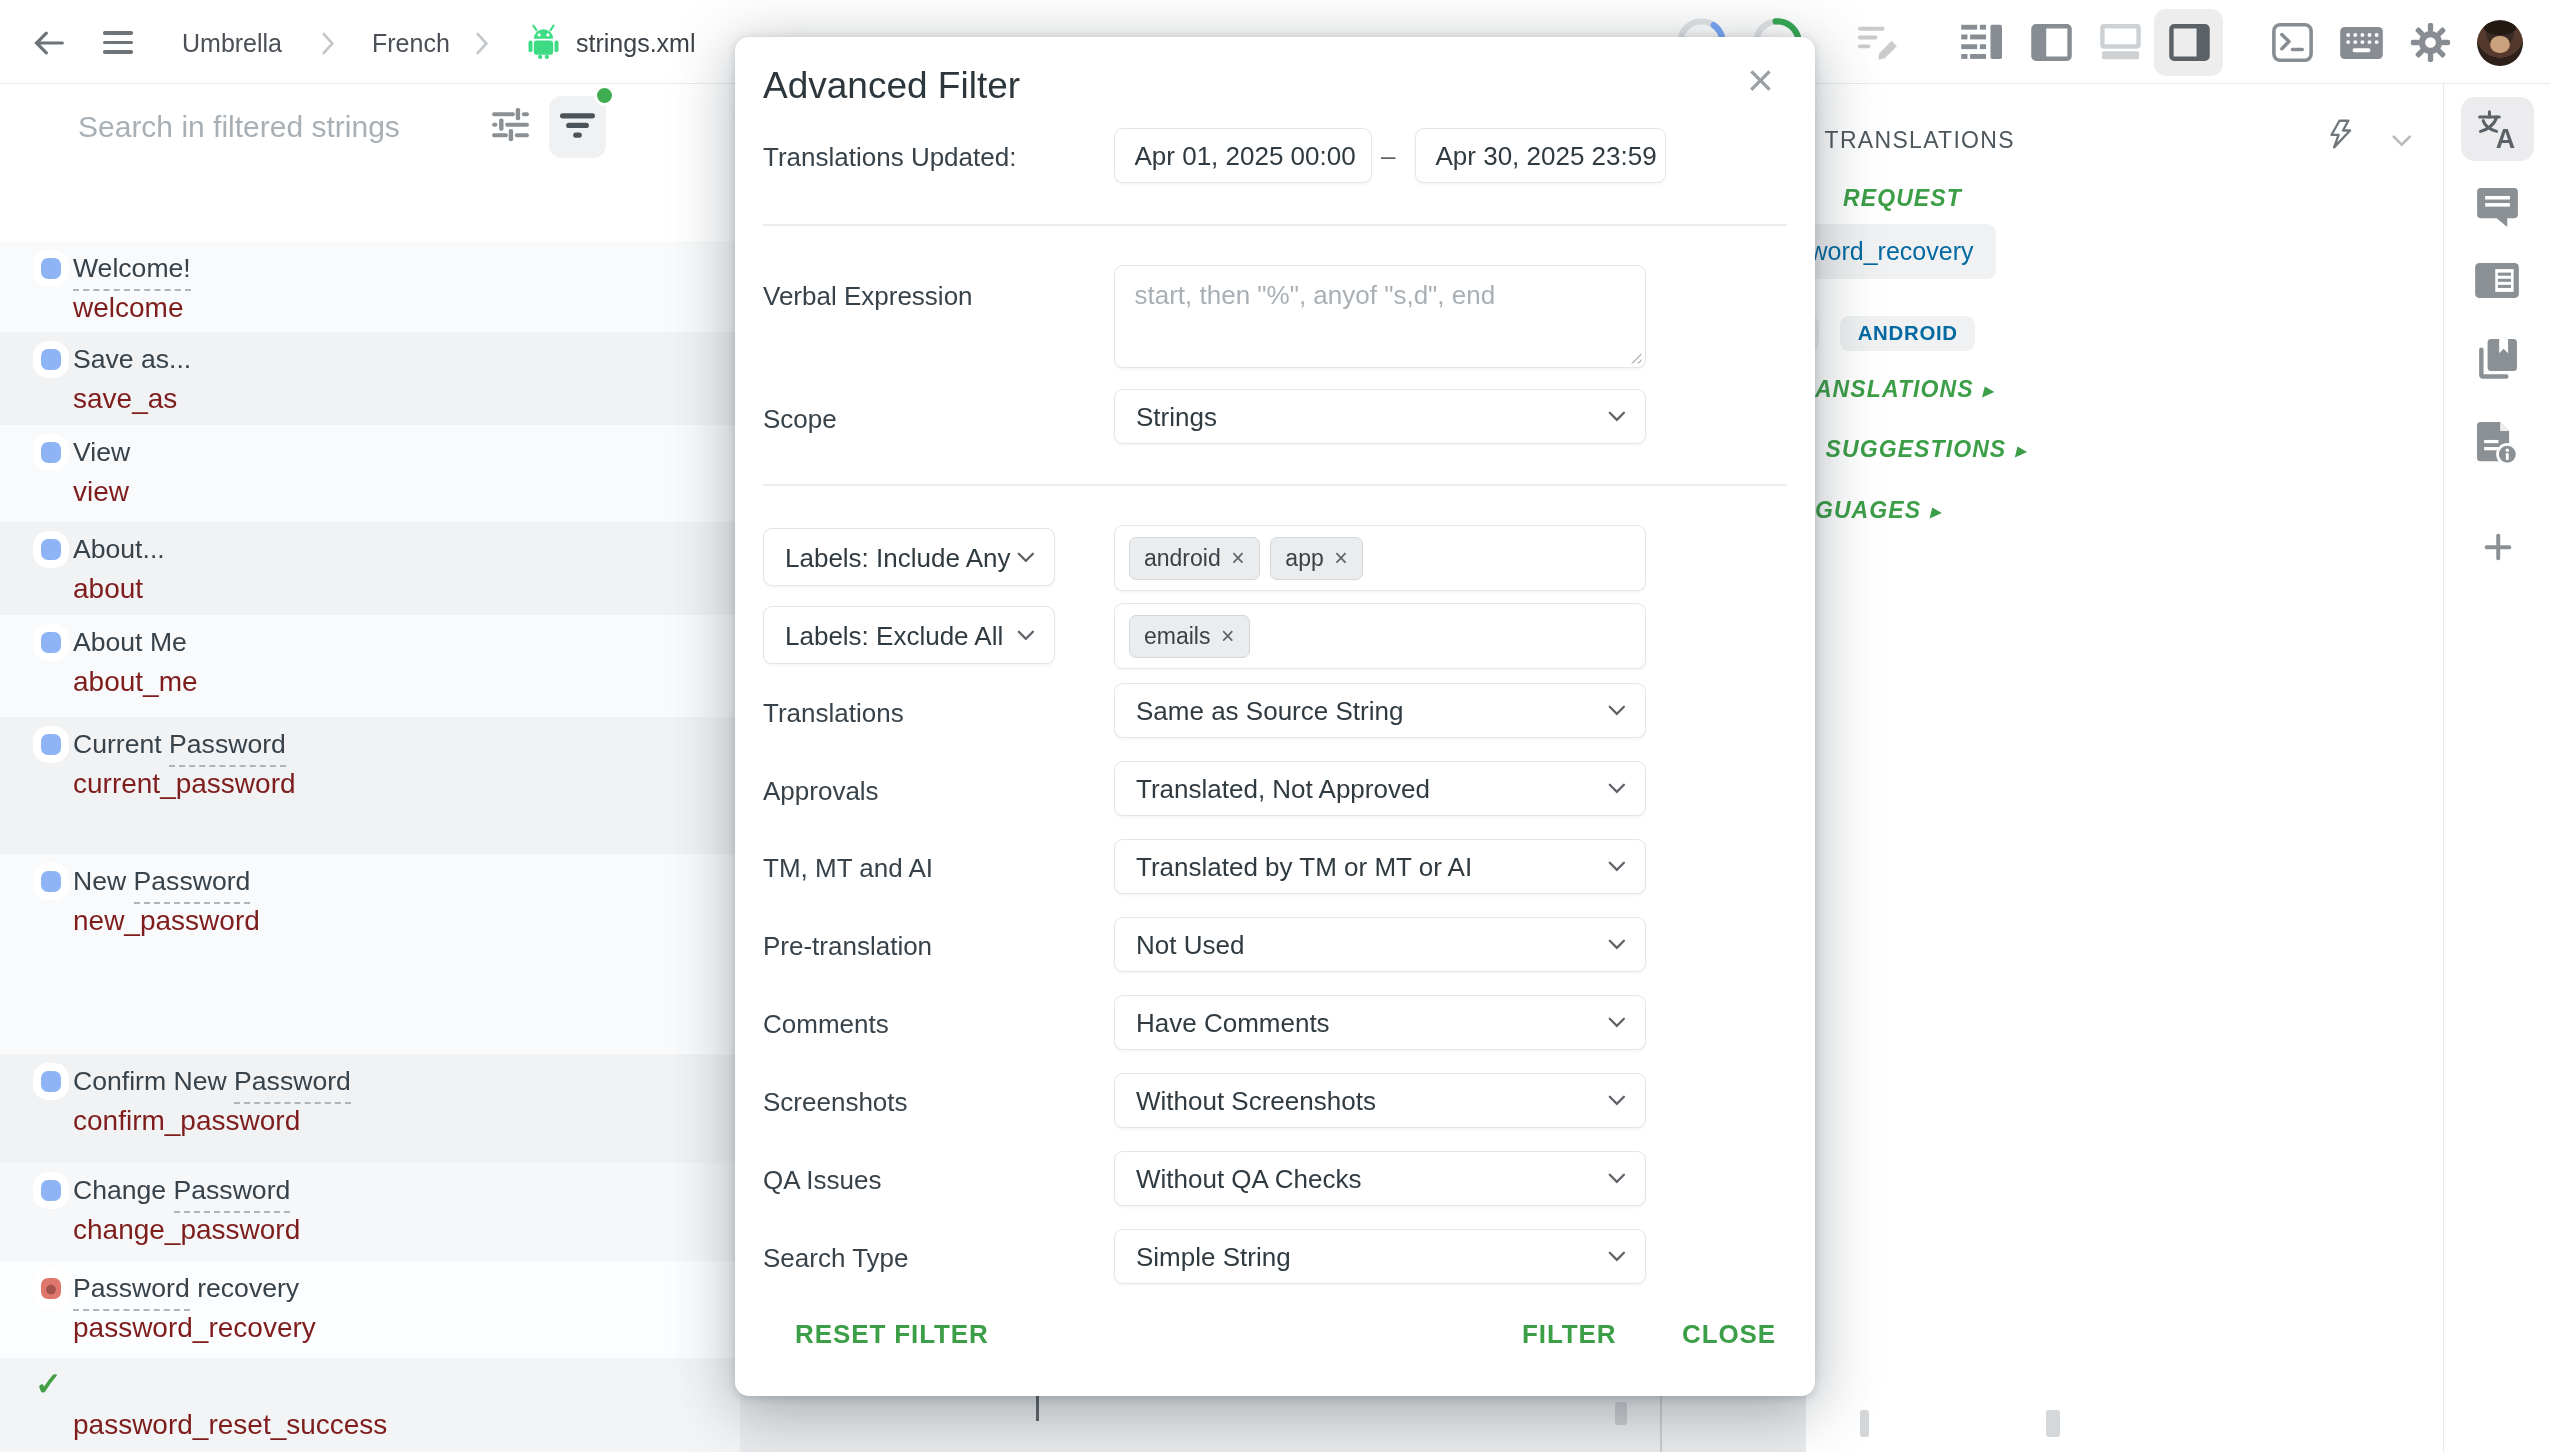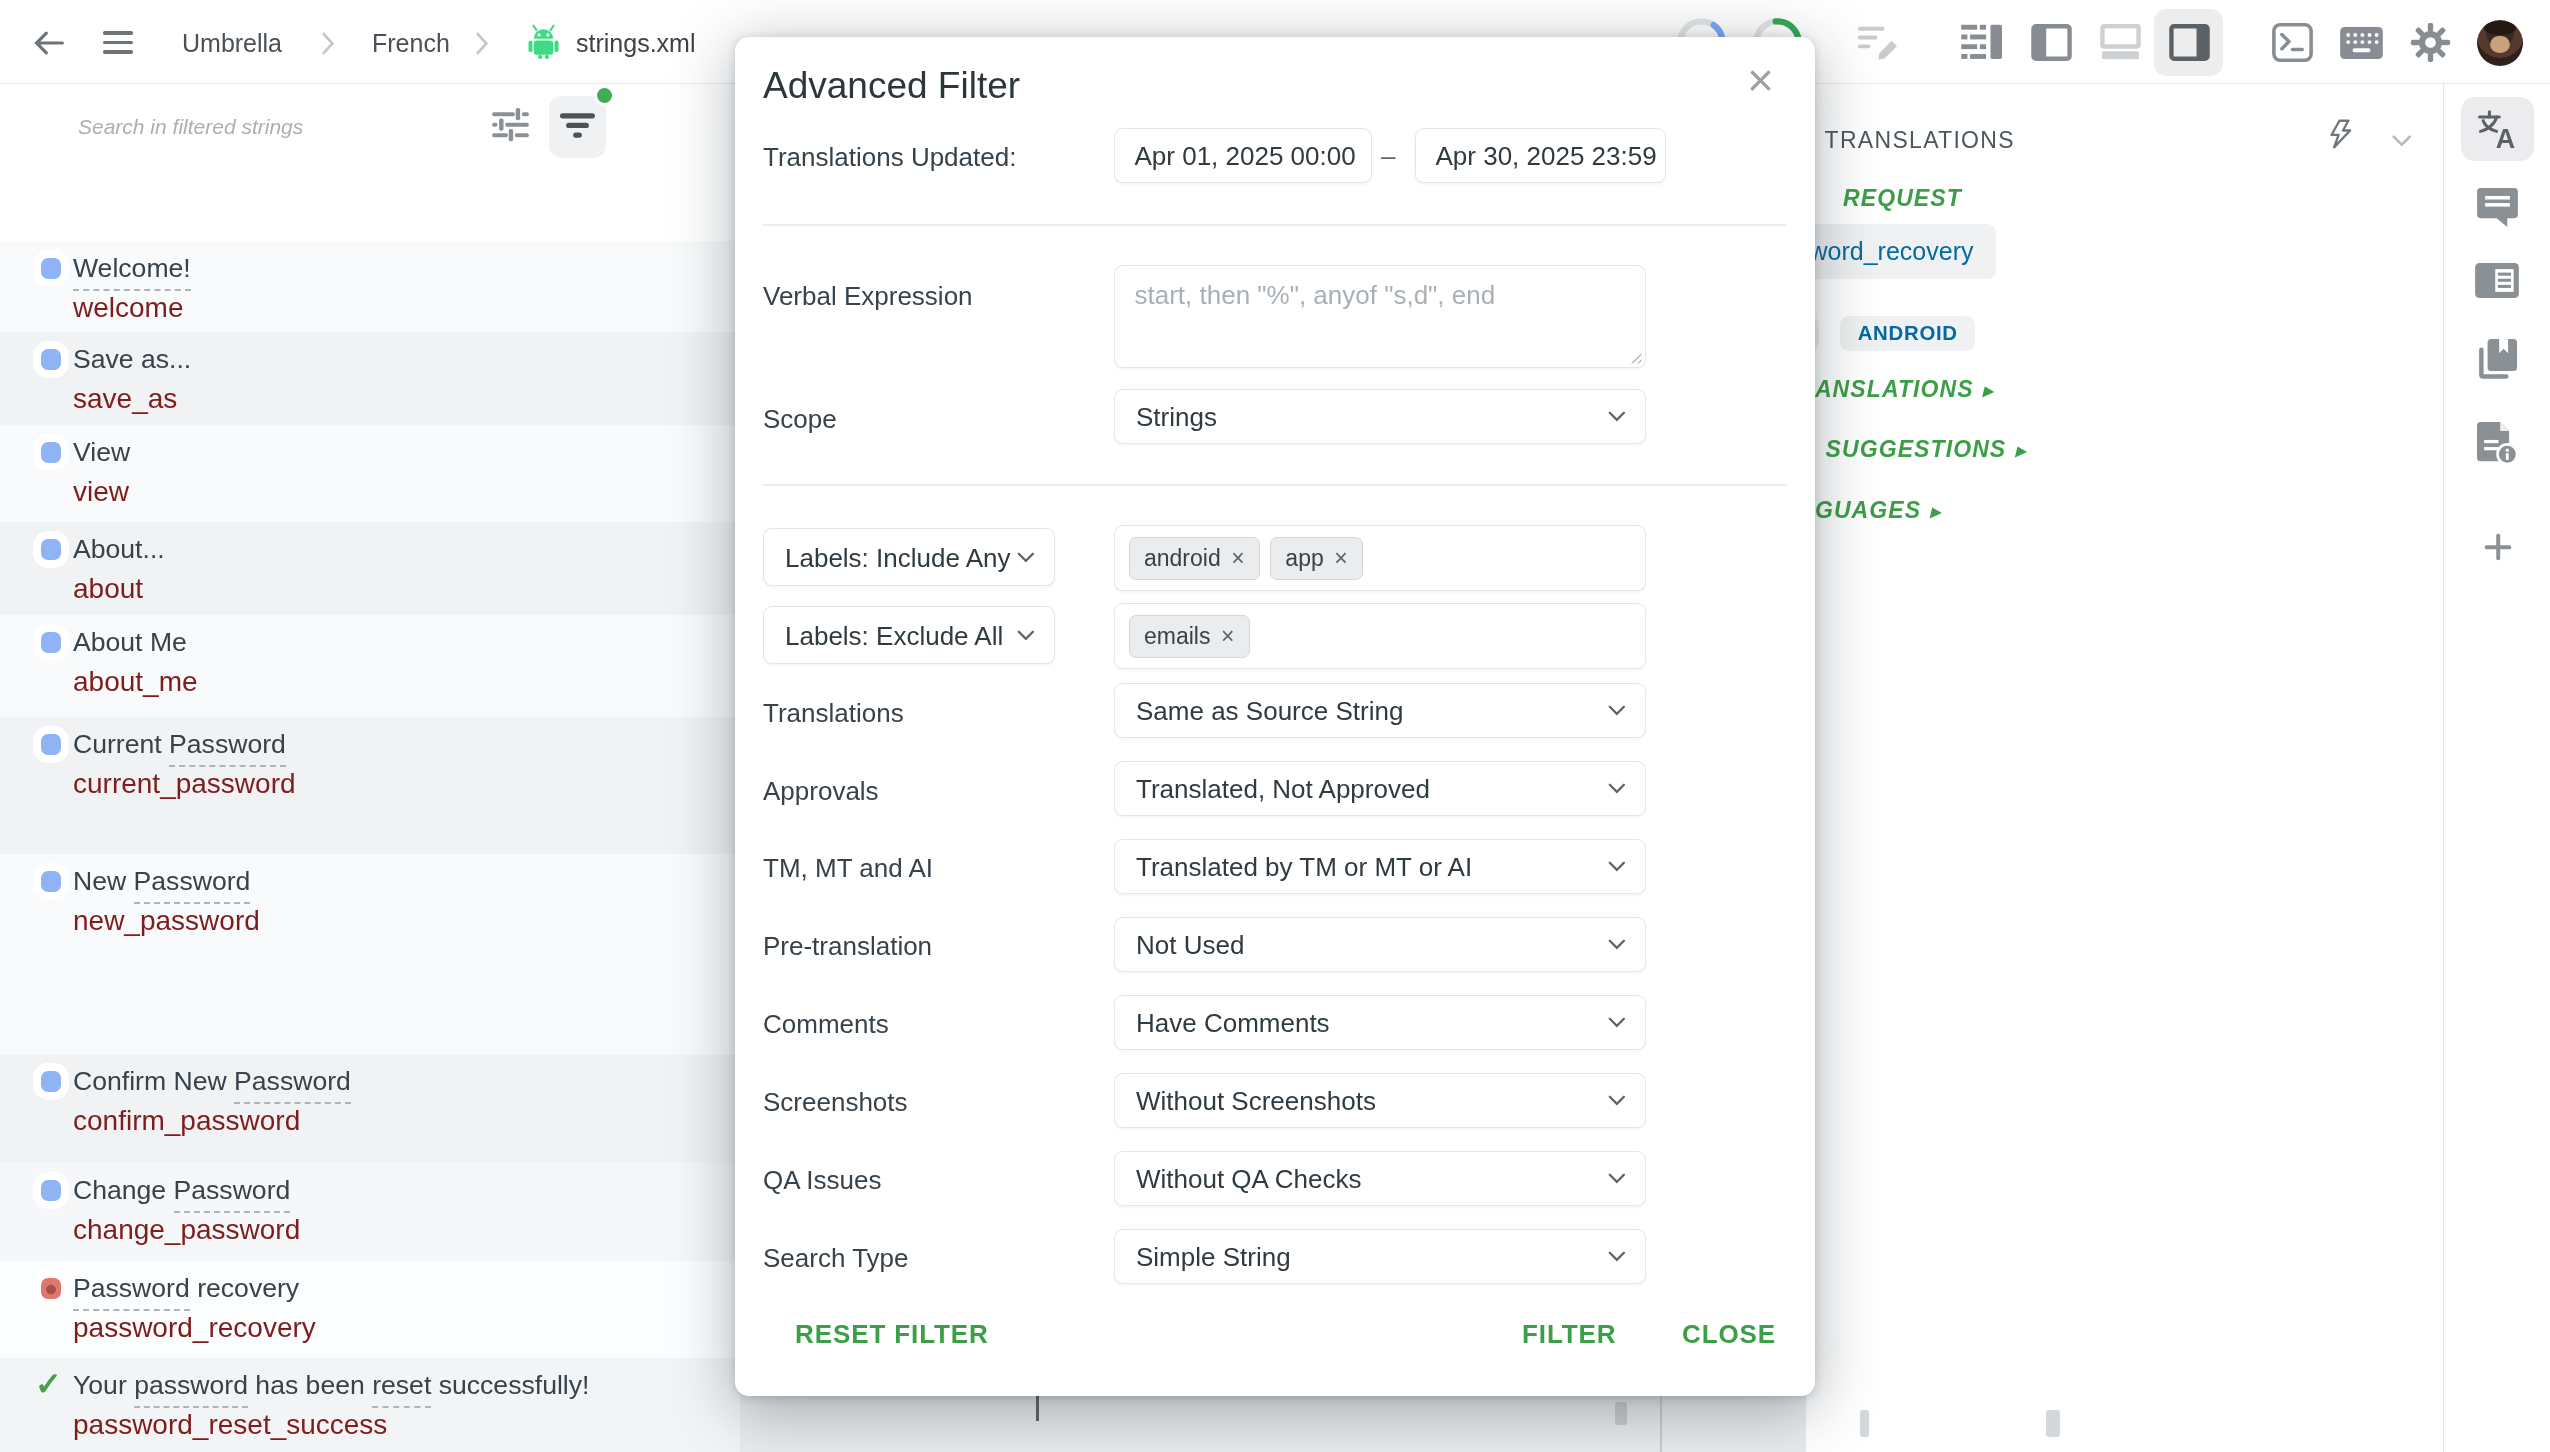--- a/index.html
+++ b/index.html
@@ -9,21 +9,21 @@
 
   
   .topbar { position:absolute; left:0; top:0; width:2550px; height:84px; background:#fff; border-bottom:0.9px solid #e7e9eb; z-index:3; }
   .crumb-text { font-size:25px; color:#4a5056; }
   .crumb-file { font-size:25px; color:#3c4247; }
   .hamburger span { display:block; width:30px; height:3.5px; border-radius:1.8px; background:#6d7377; margin-bottom:6.2px; }
   .hamburger span:last-child { margin-bottom:0; }
 
   
   .left-panel { position:absolute; left:0; top:84px; width:740px; height:1368px; background:#fff; z-index:2; }
-  .search-input { position:absolute; left:78px; top:19.5px; width:381px; height:46px; border:none; outline:none; font-size:21px; color:#3c4247; font-family:"Liberation Sans",sans-serif; background:transparent;font-style:italic; }
+  .search-input { position:absolute; left:78px; top:19.5px; width:381px; height:46px; border:none; outline:none; font-size:30px; color:#3c4247; font-family:"Liberation Sans",sans-serif; background:transparent; }
   .search-input::placeholder { color:#a9b0b5; }
   .filter-btn { position:absolute; left:549px; top:11.5px; width:57px; height:62px; background:#f0f1f2; border-radius:12.4px; }
   .filter-dot { position:absolute; left:594px; top:0.9px; width:21px; height:21px; border-radius:50%; background:#3fae53; border:3.5px solid #fff; }
   .col-header { position:absolute; left:0; top:84px; width:740px; height:135px; background:#fff; border-bottom:0.9px solid #e5e7e9; }
   .col-header .lbl { position:absolute; left:71px; top:103px; font-size:22px; letter-spacing:1.3px; color:#9aa1a7; }
   .header-gap { position:absolute; left:0; top:220px; width:740px; height:20.4px; background:#eef0f2; }
   .srow { position:absolute; left:0; width:740px; padding-top:12.4px; }
   .srow .title { position:absolute; left:73px; top:12.4px; font-size:26.6px; color:#37424b; white-space:nowrap; }
   .srow .skey  { position:absolute; left:73px; top:51px; font-size:28px; color:#7f1d1d; }
   .term { border-bottom:2.7px dashed #aeb5b9; padding-bottom:5.3px; }
@@ -274,21 +274,20 @@
           <div class="title">Change <span class="term">Password</span></div>
           <div class="skey">change_password</div>
         </div>
         <div class="srow" style="top: 1177px; height: 97px; background: rgb(252, 253, 254);">
           <div class="bullet red"></div>
           <div class="title"><span class="term">Password</span> recovery</div>
           <div class="skey">password_recovery</div>
         </div>
         <div class="srow" style="top: 1274px; height: 94px; background: rgb(242, 244, 245);">
           <div class="check">✓</div>
-          <div class="title">Your <span class="term">password</span> has been <span class="term">reset</span> successfully!</div>
           <div class="skey">password_reset_success</div>
         </div>
       </div>
   </div>
 
   <div class="right-panel">
     <div class="rp-header">TRANSLATIONS</div>
 
     <svg class="abs icon" style="left:521px;top:35px;" width="32" height="39" viewBox="0 0 36 44">
       <path d="M14 2 L24 2 L18 13 L26 13 L8 32 L13 18 L5 18 Z" fill="none" stroke="#6e767c" stroke-width="2.6" stroke-linejoin="round"></path>

